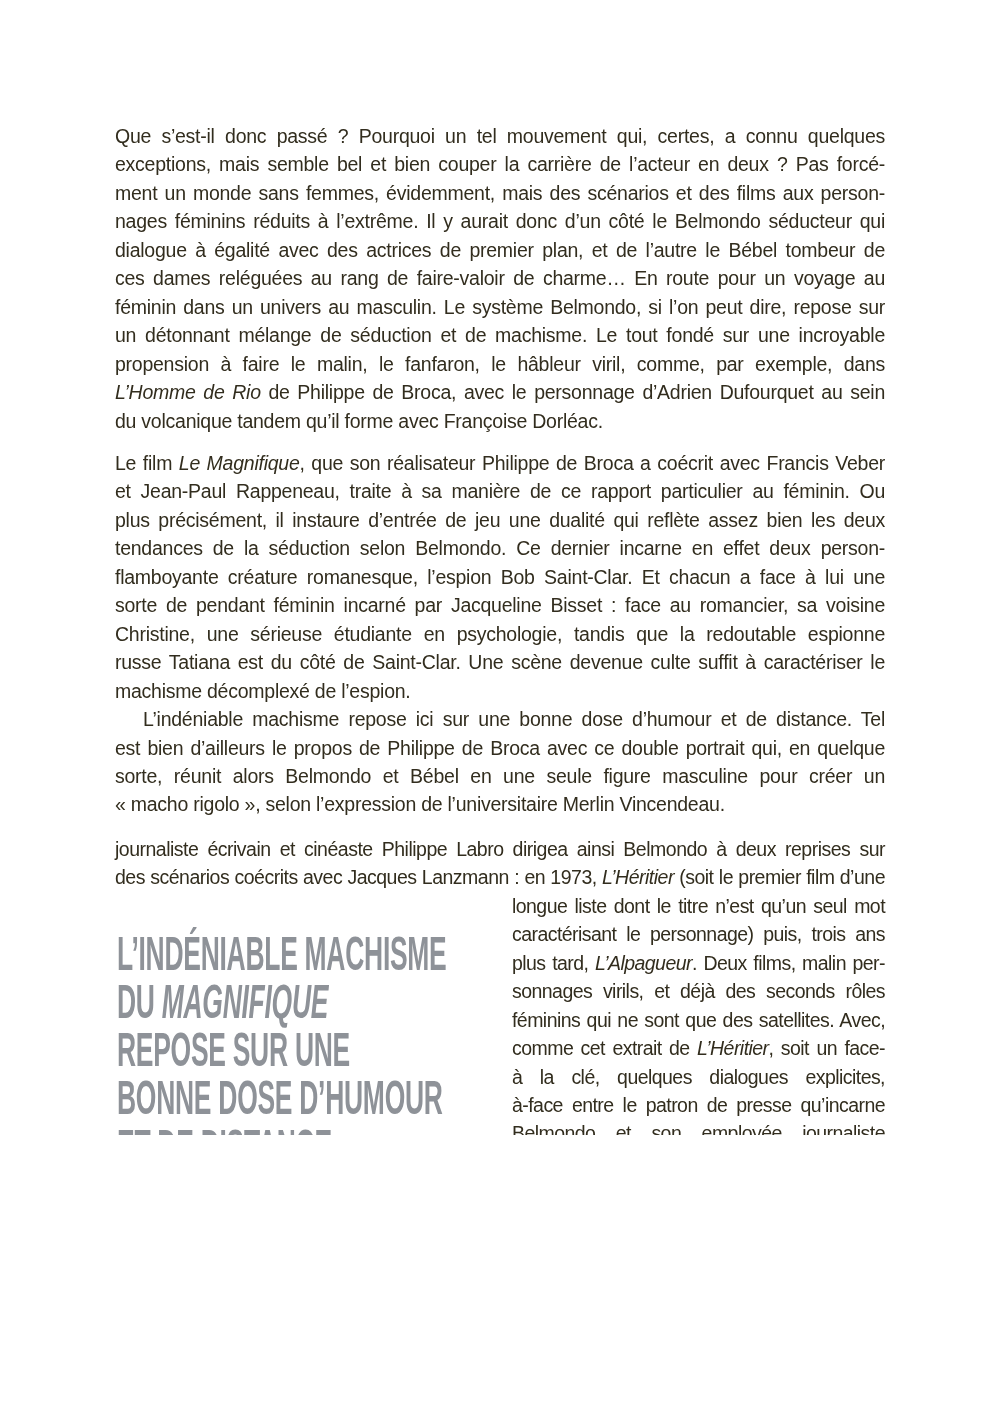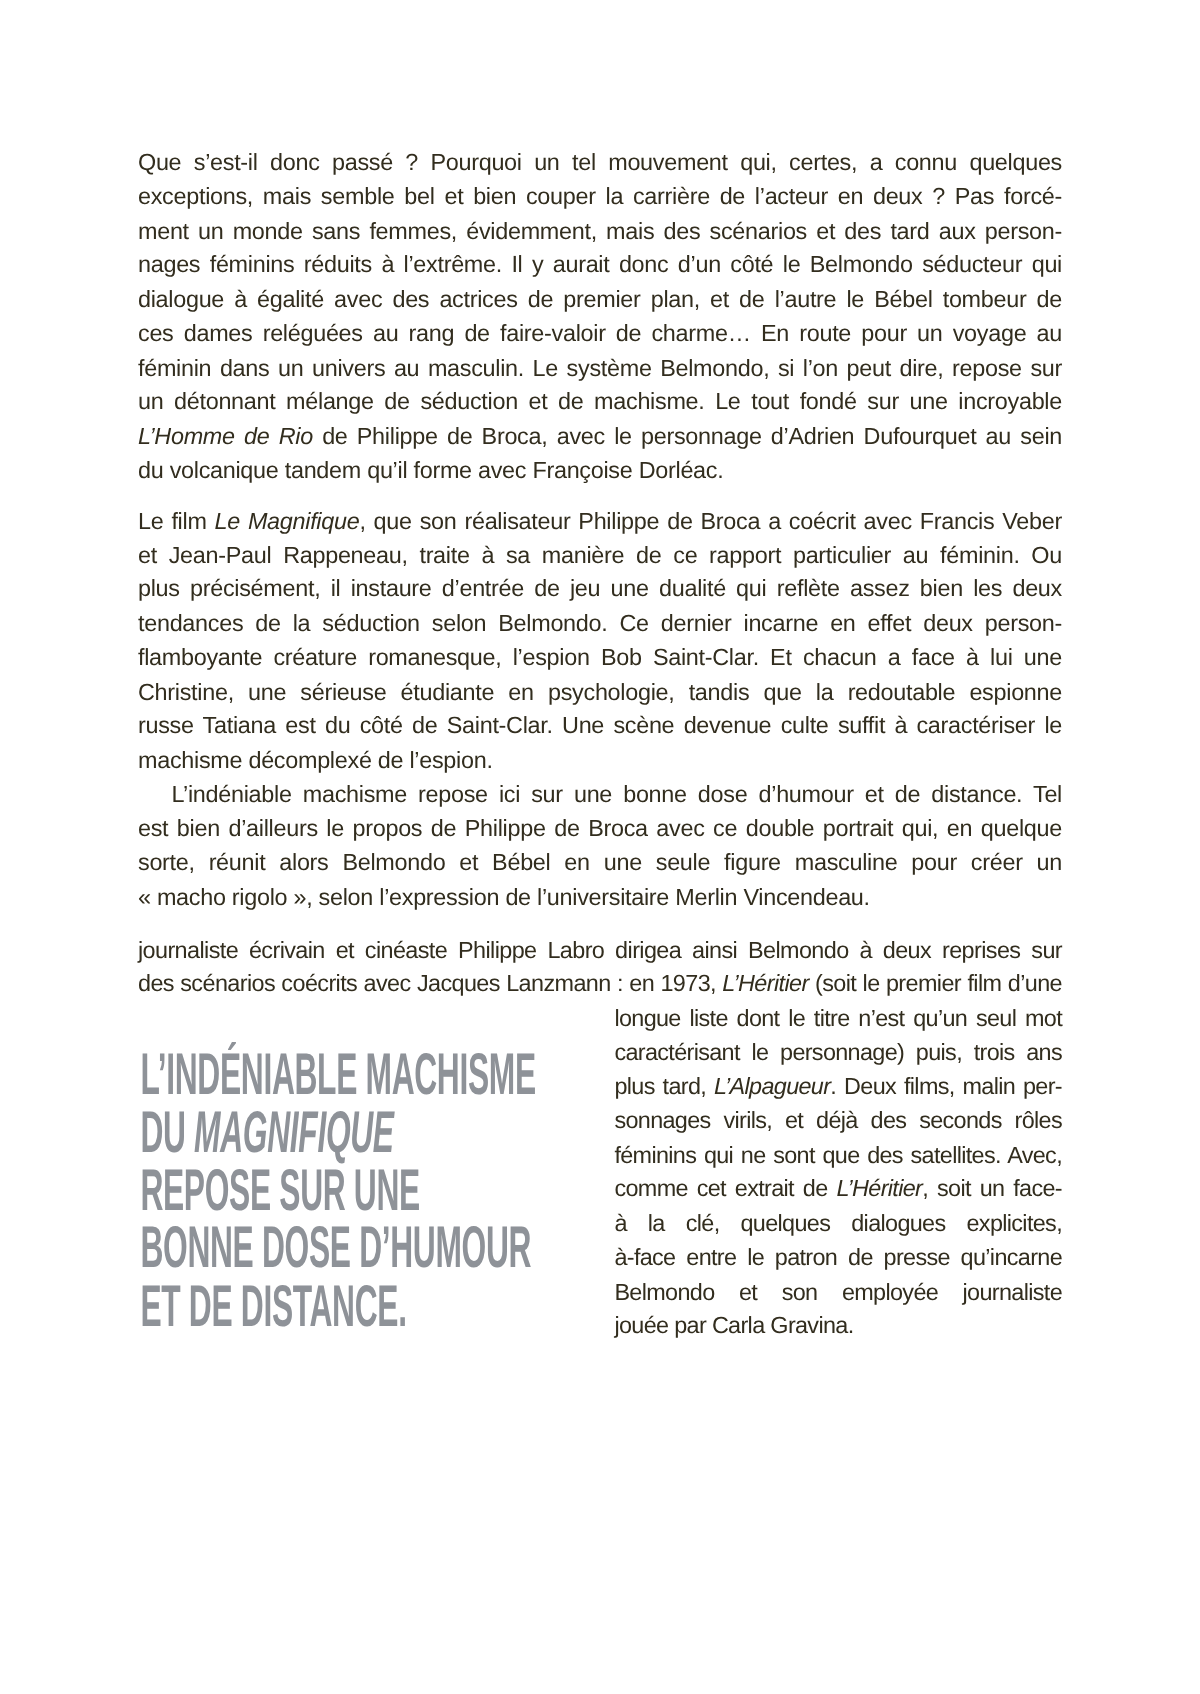--- a/index.html
+++ b/index.html
@@ -34,35 +34,37 @@
   }
 </style>
 </head>
 <body>
 
 <div class="page">
   <main class="textcol">
     <div class="para para-1">
         <div class="line"><span>Que s’est-il donc passé ? Pourquoi un tel mouvement qui, certes, a connu quelques</span></div>
         <div class="line"><span>exceptions, mais semble bel et bien couper la carrière de l’acteur en deux ? Pas forcé-</span></div>
-        <div class="line"><span>ment un monde sans femmes, évidemment, mais des scénarios et des tard aux person-</span></div>
+        <div class="line"><span>ment un monde sans femmes, évidemment, mais des scénarios et des films aux person-</span></div>
         <div class="line"><span>nages féminins réduits à l’extrême. Il y aurait donc d’un côté le Belmondo séducteur qui</span></div>
         <div class="line"><span>dialogue à égalité avec des actrices de premier plan, et de l’autre le Bébel tombeur de</span></div>
         <div class="line"><span>ces dames reléguées au rang de faire-valoir de charme… En route pour un voyage au</span></div>
         <div class="line"><span>féminin dans un univers au masculin. Le système Belmondo, si l’on peut dire, repose sur</span></div>
         <div class="line"><span>un détonnant mélange de séduction et de machisme. Le tout fondé sur une incroyable</span></div>
+        <div class="line"><span>propension à faire le malin, le fanfaron, le hâbleur viril, comme, par exemple, dans</span></div>
         <div class="line"><span class="it">L’Homme de Rio</span><span> de Philippe de Broca, avec le personnage d’Adrien Dufourquet au sein</span></div>
         <div class="line last"><span>du volcanique tandem qu’il forme avec Françoise Dorléac.</span></div>
       </div>
     <div class="para para-2">
         <div class="line"><span>Le film </span><span class="it">Le Magnifique</span><span>, que son réalisateur Philippe de Broca a coécrit avec Francis Veber</span></div>
         <div class="line"><span>et Jean-Paul Rappeneau, traite à sa manière de ce rapport particulier au féminin. Ou</span></div>
         <div class="line"><span>plus précisément, il instaure d’entrée de jeu une dualité qui reflète assez bien les deux</span></div>
         <div class="line"><span>tendances de la séduction selon Belmondo. Ce dernier incarne en effet deux person-</span></div>
         <div class="line"><span>flamboyante créature romanesque, l’espion Bob Saint-Clar. Et chacun a face à lui une</span></div>
+        <div class="line"><span>sorte de pendant féminin incarné par Jacqueline Bisset : face au romancier, sa voisine</span></div>
         <div class="line"><span>Christine, une sérieuse étudiante en psychologie, tandis que la redoutable espionne</span></div>
         <div class="line"><span>russe Tatiana est du côté de Saint-Clar. Une scène devenue culte suffit à caractériser le</span></div>
         <div class="line last"><span>machisme décomplexé de l’espion.</span></div>
         <div class="line indent"><span>L’indéniable machisme repose ici sur une bonne dose d’humour et de distance. Tel</span></div>
         <div class="line"><span>est bien d’ailleurs le propos de Philippe de Broca avec ce double portrait qui, en quelque</span></div>
         <div class="line"><span>sorte, réunit alors Belmondo et Bébel en une seule figure masculine pour créer un</span></div>
         <div class="line last"><span>« macho rigolo », selon l’expression de l’universitaire Merlin Vincendeau.</span></div>
       </div>
     <div class="para para-3">
         <div class="line"><span>journaliste écrivain et cinéaste Philippe Labro dirigea ainsi Belmondo à deux reprises sur</span></div>

